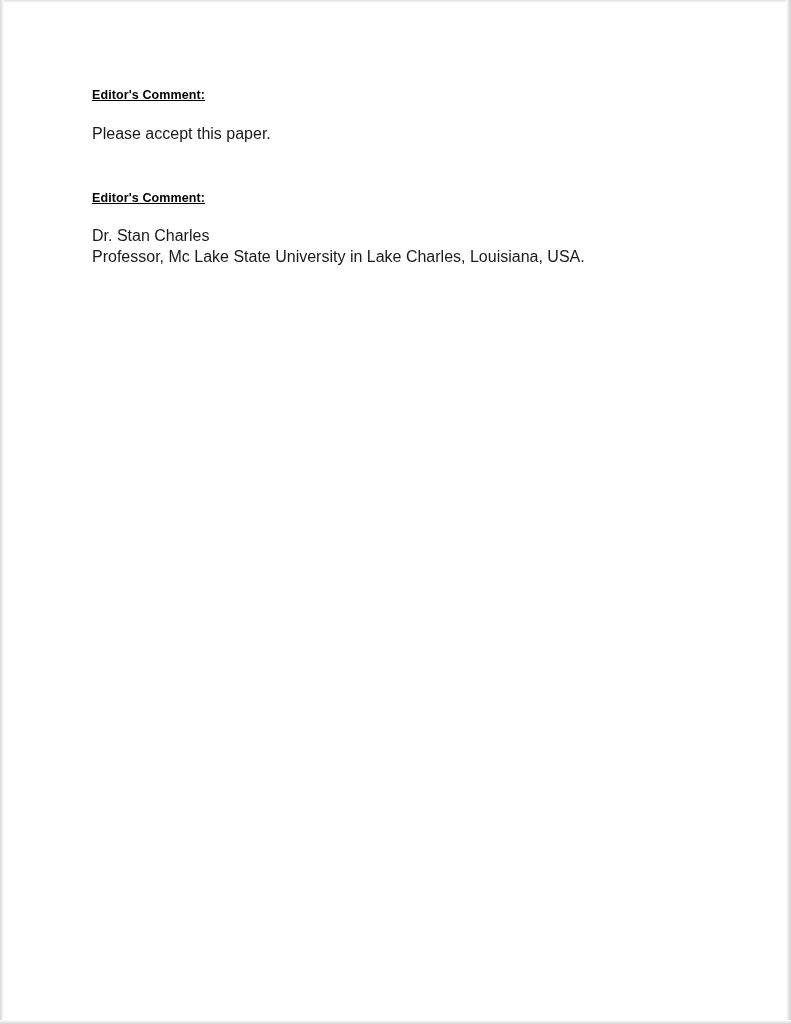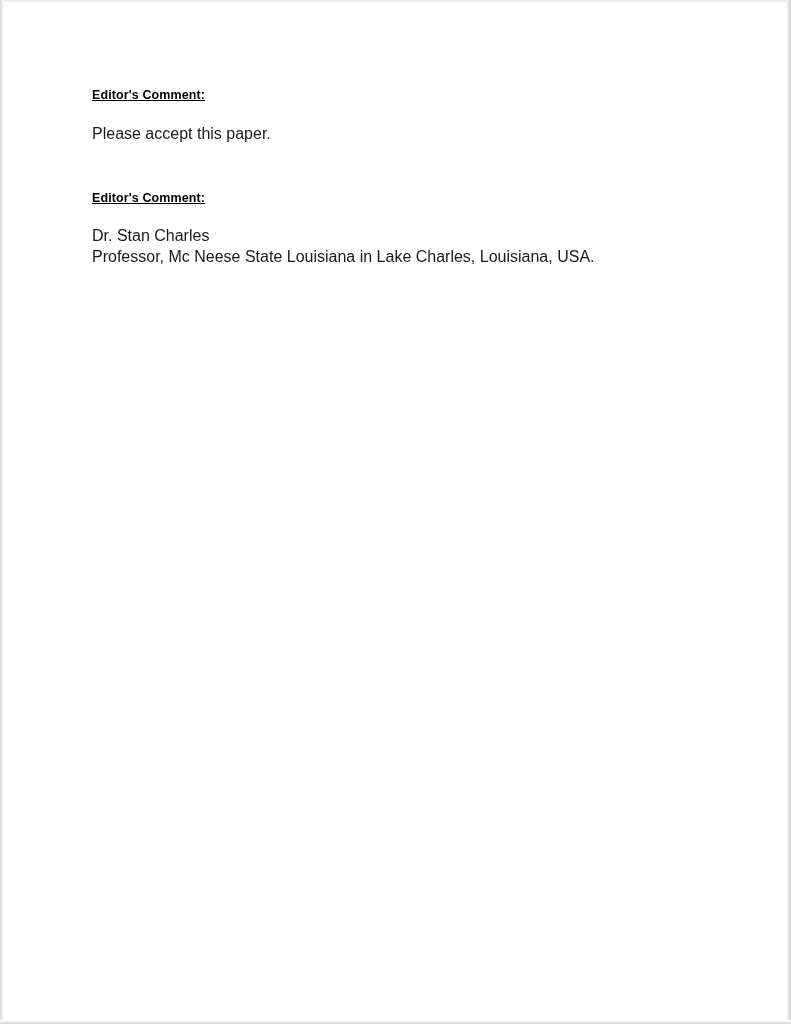--- a/index.html
+++ b/index.html
@@ -98,17 +98,17 @@
       <div class="gap-after-comment-heading"></div>
       <p class="section-body">Please accept this paper.</p>
     </div>
 
     <div class="gap-after-comment-body"></div>
 
     <div class="section">
       <p class="section-heading">Editor's Comment:</p>
       <div class="gap-after-details-heading"></div>
       <p class="section-body details-line">Dr. Stan Charles</p>
-      <p class="section-body details-line">Professor, Mc Neese State Louisiana in Lake Charles, Louisiana, USA.</p>
+      <p class="section-body details-line">Professor, Mc Lake State University in Lake Charles, Louisiana, USA.</p>
     </div>
 
   </div>
 </div>
 
 </body></html>

